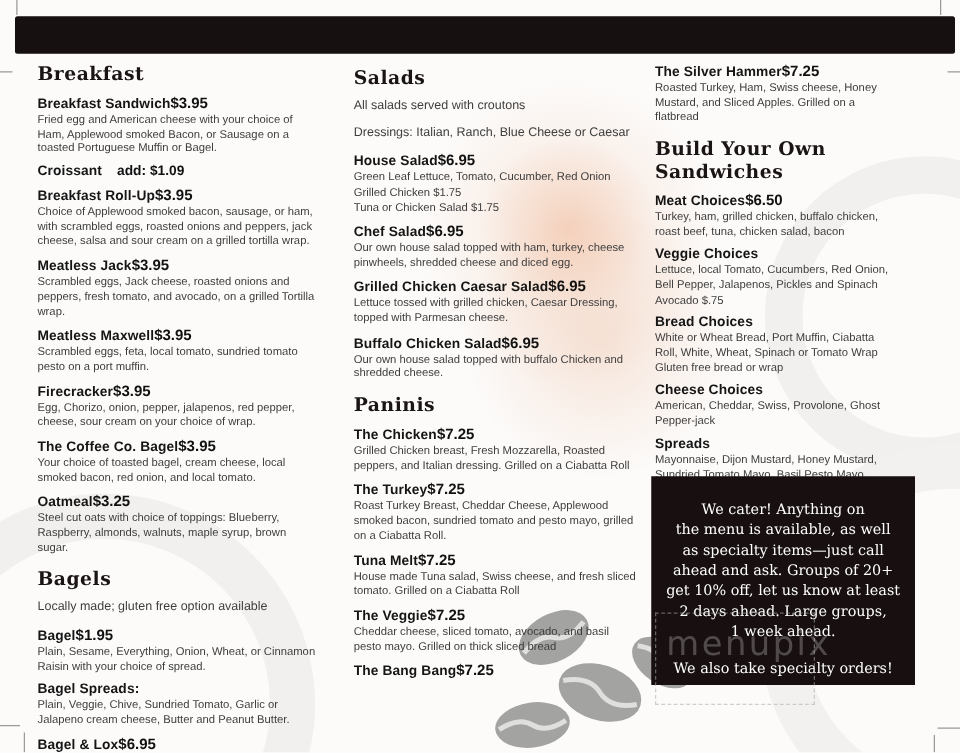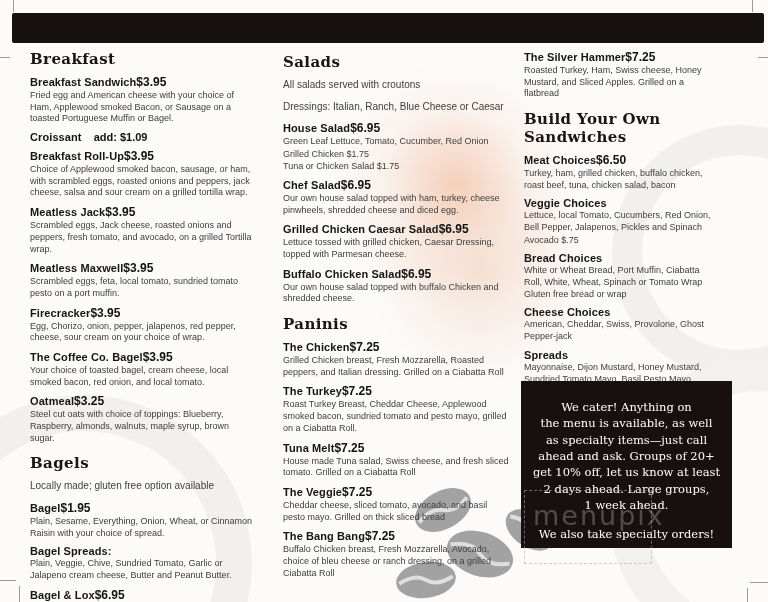--- a/index.html
+++ b/index.html
@@ -252,21 +252,20 @@
             <span class="item-name">The Veggie</span>
             <span class="item-price">$7.25</span>
           </div>
           <div class="item-desc">Cheddar cheese, sliced tomato, avocado, and basil pesto mayo. Grilled on thick sliced bread</div>
         </div>
         <div class="menu-item">
           <div class="item-row">
             <span class="item-name">The Bang Bang</span>
             <span class="item-price">$7.25</span>
           </div>
-          <div class="item-desc">Buffalo Chicken breast, Fresh Mozzarella, Avocado, choice of bleu cheese or ranch dressing, on a grilled Ciabatta Roll</div>
         </div>
       </div>
     </div>
   <div class="col" id="col3">
       <div class="section">
         <div class="menu-item">
           <div class="item-row">
             <span class="item-name">The Silver Hammer</span>
             <span class="item-price">$7.25</span>
           </div>

